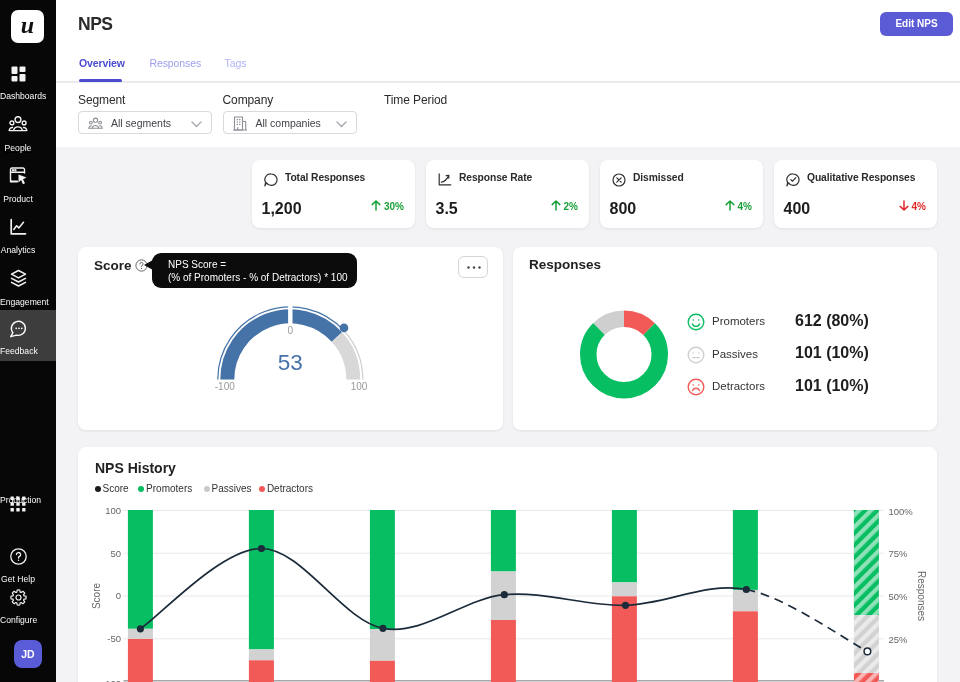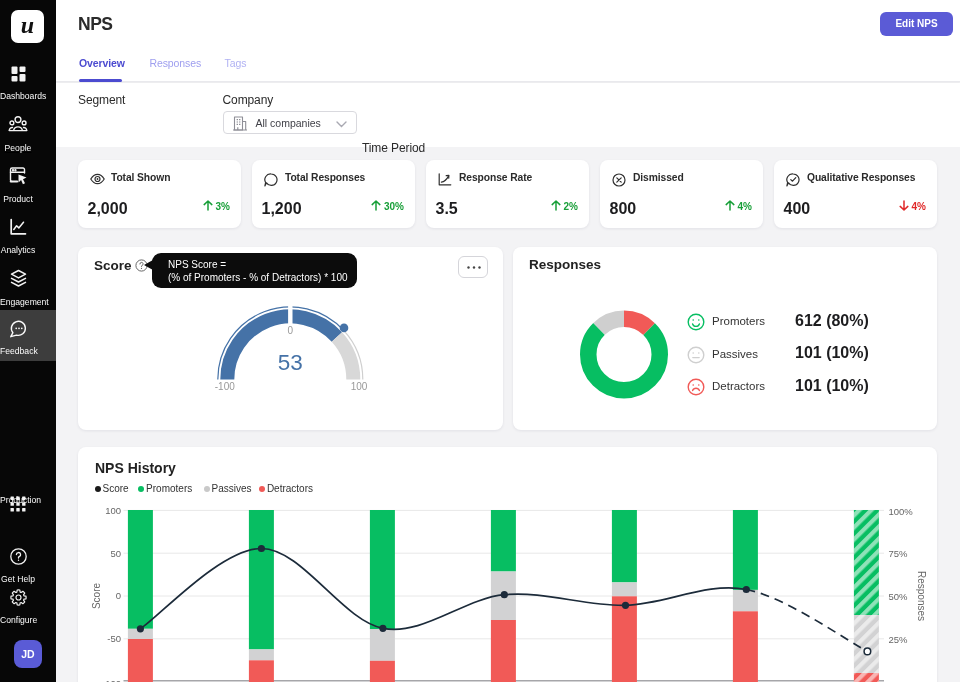--- a/index.html
+++ b/index.html
@@ -123,46 +123,49 @@
   <div class="tab" style="left:93.5px;color:#9e9eef;font-weight:normal;">Responses</div>
   <div class="tab" style="left:168.5px;color:#b0b1f3;font-weight:normal;">Tags</div>
   <div style="position:absolute;left:23px;top:79px;width:43px;height:2.5px;background:#4c4bd0;border-radius:2px;"></div>
 </div>
 
 <div id="content">
   <div id="whitestrip"></div>
 
   <div class="flabel" style="left:22px;">Segment</div>
   <div class="flabel" style="left:166.5px;">Company</div>
-  <div class="flabel" style="left:306px;margin-top:48px;">Time Period</div>
+  <div class="flabel" style="left:328px;">Time Period</div>
+  <div class="fselect" style="left:22px;">
+    <svg style="position:absolute;left:9px;top:4px;" width="15" height="14" viewBox="0 0 15 14" fill="none" stroke="#8e8e96" stroke-width="1.1" stroke-linecap="round">
+      <circle cx="7.5" cy="4.2" r="2.1"></circle>
+        <path d="M4.3 12 a3.3 3.3 0 0 1 6.4 0"></path>
+      <circle cx="2.9" cy="6.6" r="1.4"></circle>
+        <path d="M0.9 12 a2.1 2.1 0 0 1 2.3 -2.1"></path>
+      <circle cx="12.1" cy="6.6" r="1.4"></circle>
+        <path d="M14.1 12 a2.1 2.1 0 0 0 -2.3 -2.1"></path>
+      <path d="M0.9 12.2 H14.1"></path>
+      </svg>
+    <span class="ftext">All segments</span>
+    <svg style="position:absolute;right:9px;top:9px;" width="11" height="7" viewBox="0 0 11 7" fill="none" stroke="#a9a9b2" stroke-width="1.4" stroke-linecap="round">
+        <path d="M1 1 L5.5 5.5 L10 1"></path>
+      </svg>
+  </div>
   <div class="fselect" style="left:166.5px;">
     <svg style="position:absolute;left:9px;top:3.5px;" width="14" height="15" viewBox="0 0 14 15" fill="none" stroke="#8e8e96" stroke-width="1.1" stroke-linejoin="round">
       <rect x="1.5" y="1" width="8" height="13"></rect>
         <path d="M9.5 5.5 H12.7 V14"></path>
       <path d="M0.3 14 H13.7" stroke-linecap="round"></path>
       <path d="M3.6 3.6 H5 M6 3.6 H7.4 M3.6 6 H5 M6 6 H7.4 M3.6 8.4 H5 M6 8.4 H7.4 M4.8 11.2 V14" stroke-width="1.2"></path>
       </svg>
     <span class="ftext">All companies</span>
     <svg style="position:absolute;right:9px;top:9px;" width="11" height="7" viewBox="0 0 11 7" fill="none" stroke="#a9a9b2" stroke-width="1.4" stroke-linecap="round">
         <path d="M1 1 L5.5 5.5 L10 1"></path>
       </svg>
   </div>
 
-  <div class="card stat" style="left:22px;">
-    <svg class="sicon" width="15" height="12" viewBox="0 0 15 12" fill="none" stroke="#2f2f2f" stroke-width="1.2">
-      <path d="M0.8 6 C2.7 2.8 4.9 1.3 7.5 1.3 S12.3 2.8 14.2 6 C12.3 9.2 10.1 10.7 7.5 10.7 S2.7 9.2 0.8 6 Z"></path>
-      <circle cx="7.5" cy="6" r="2.5"></circle>
-        <circle cx="7.5" cy="6" r="0.9" fill="#2f2f2f" stroke="none"></circle>
-      </svg>
-    <div class="slabel">Total Shown</div>
-    <div class="sval">2,000</div>
-    <div class="strend up"><svg width="10" height="11" viewBox="0 0 10 11" fill="none" stroke="#189f38" stroke-width="1.5" stroke-linecap="round" stroke-linejoin="round" style="vertical-align:-1px;">
-          <path d="M5 10 V1.2 M1.2 4.6 L5 1 L8.8 4.6"></path>
-        </svg> 3%</div>
-  </div>
   <div class="card stat" style="left:196px;">
     <svg class="sicon" width="14" height="14" viewBox="0 0 14 14" fill="none" stroke="#2f2f2f" stroke-width="1.2">
       <path d="M7.3 1 a5.7 5.7 0 1 1 -4.8 8.8 L0.9 12.9 l0.7 -3.4 A5.7 5.7 0 0 1 7.3 1 Z" stroke-linejoin="round"></path>
       </svg>
     <div class="slabel">Total Responses</div>
     <div class="sval">1,200</div>
     <div class="strend up"><svg width="10" height="11" viewBox="0 0 10 11" fill="none" stroke="#189f38" stroke-width="1.5" stroke-linecap="round" stroke-linejoin="round" style="vertical-align:-1px;">
           <path d="M5 10 V1.2 M1.2 4.6 L5 1 L8.8 4.6"></path>
         </svg> 30%</div>
   </div>

